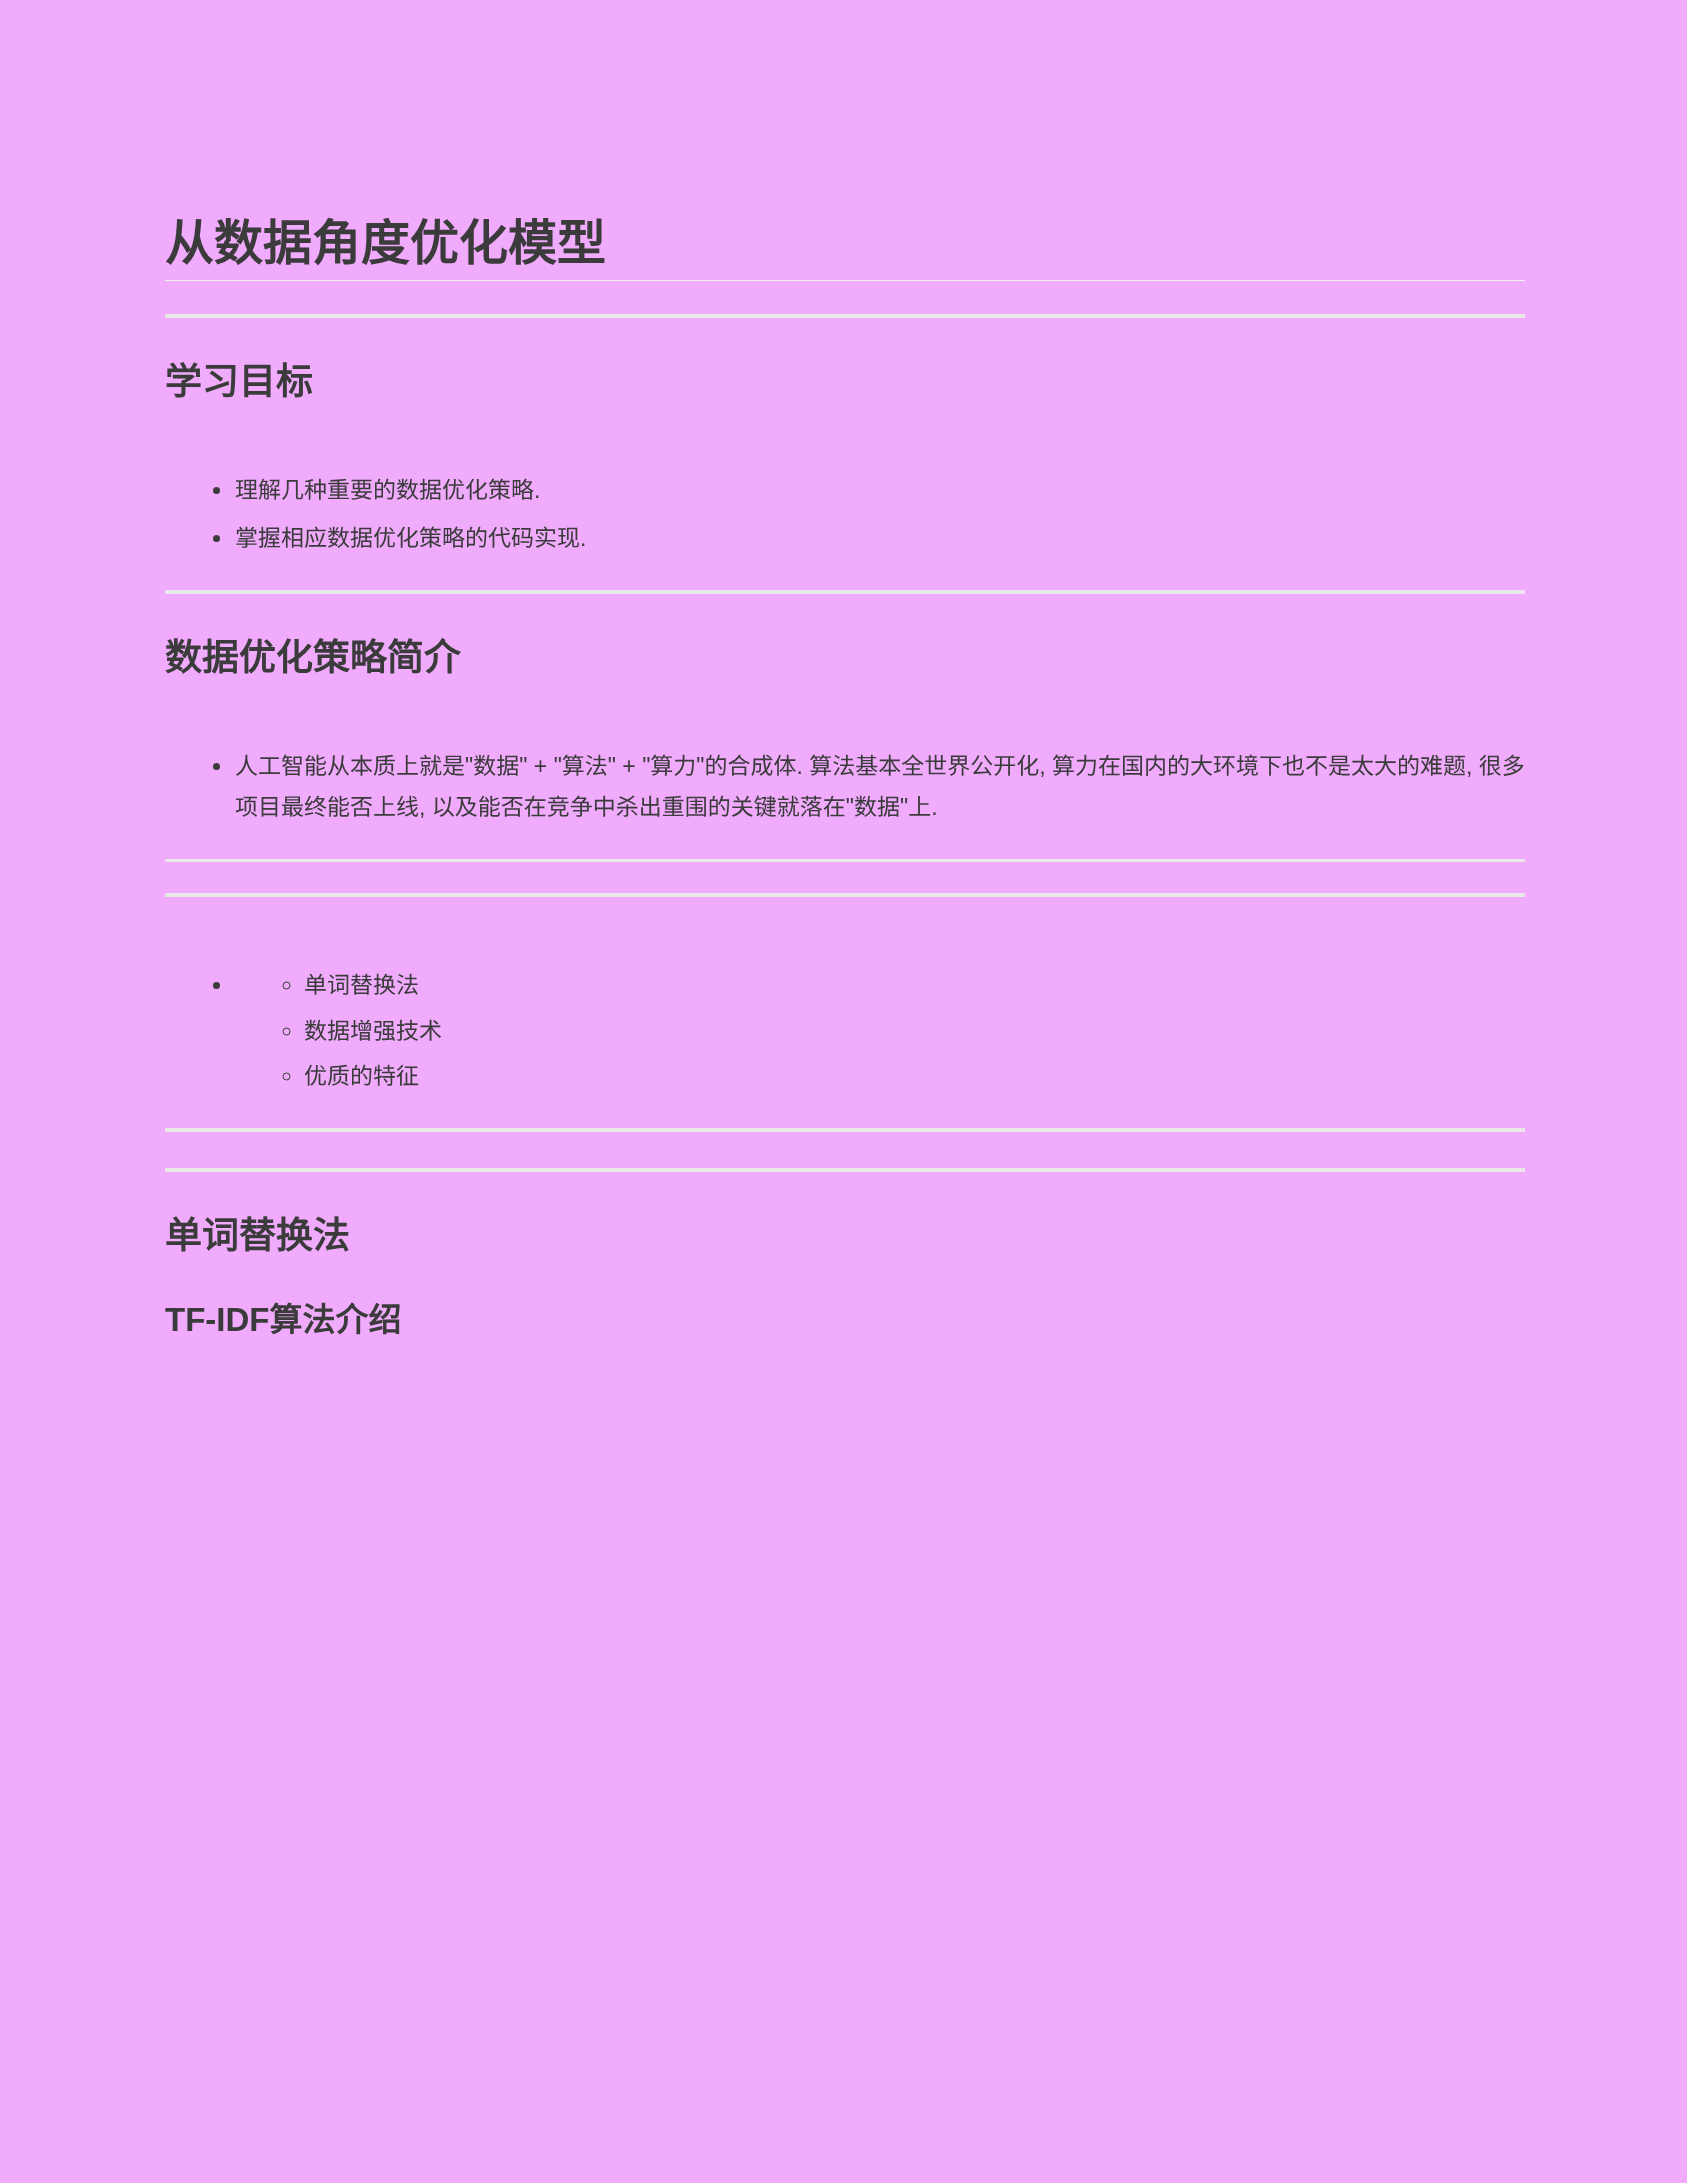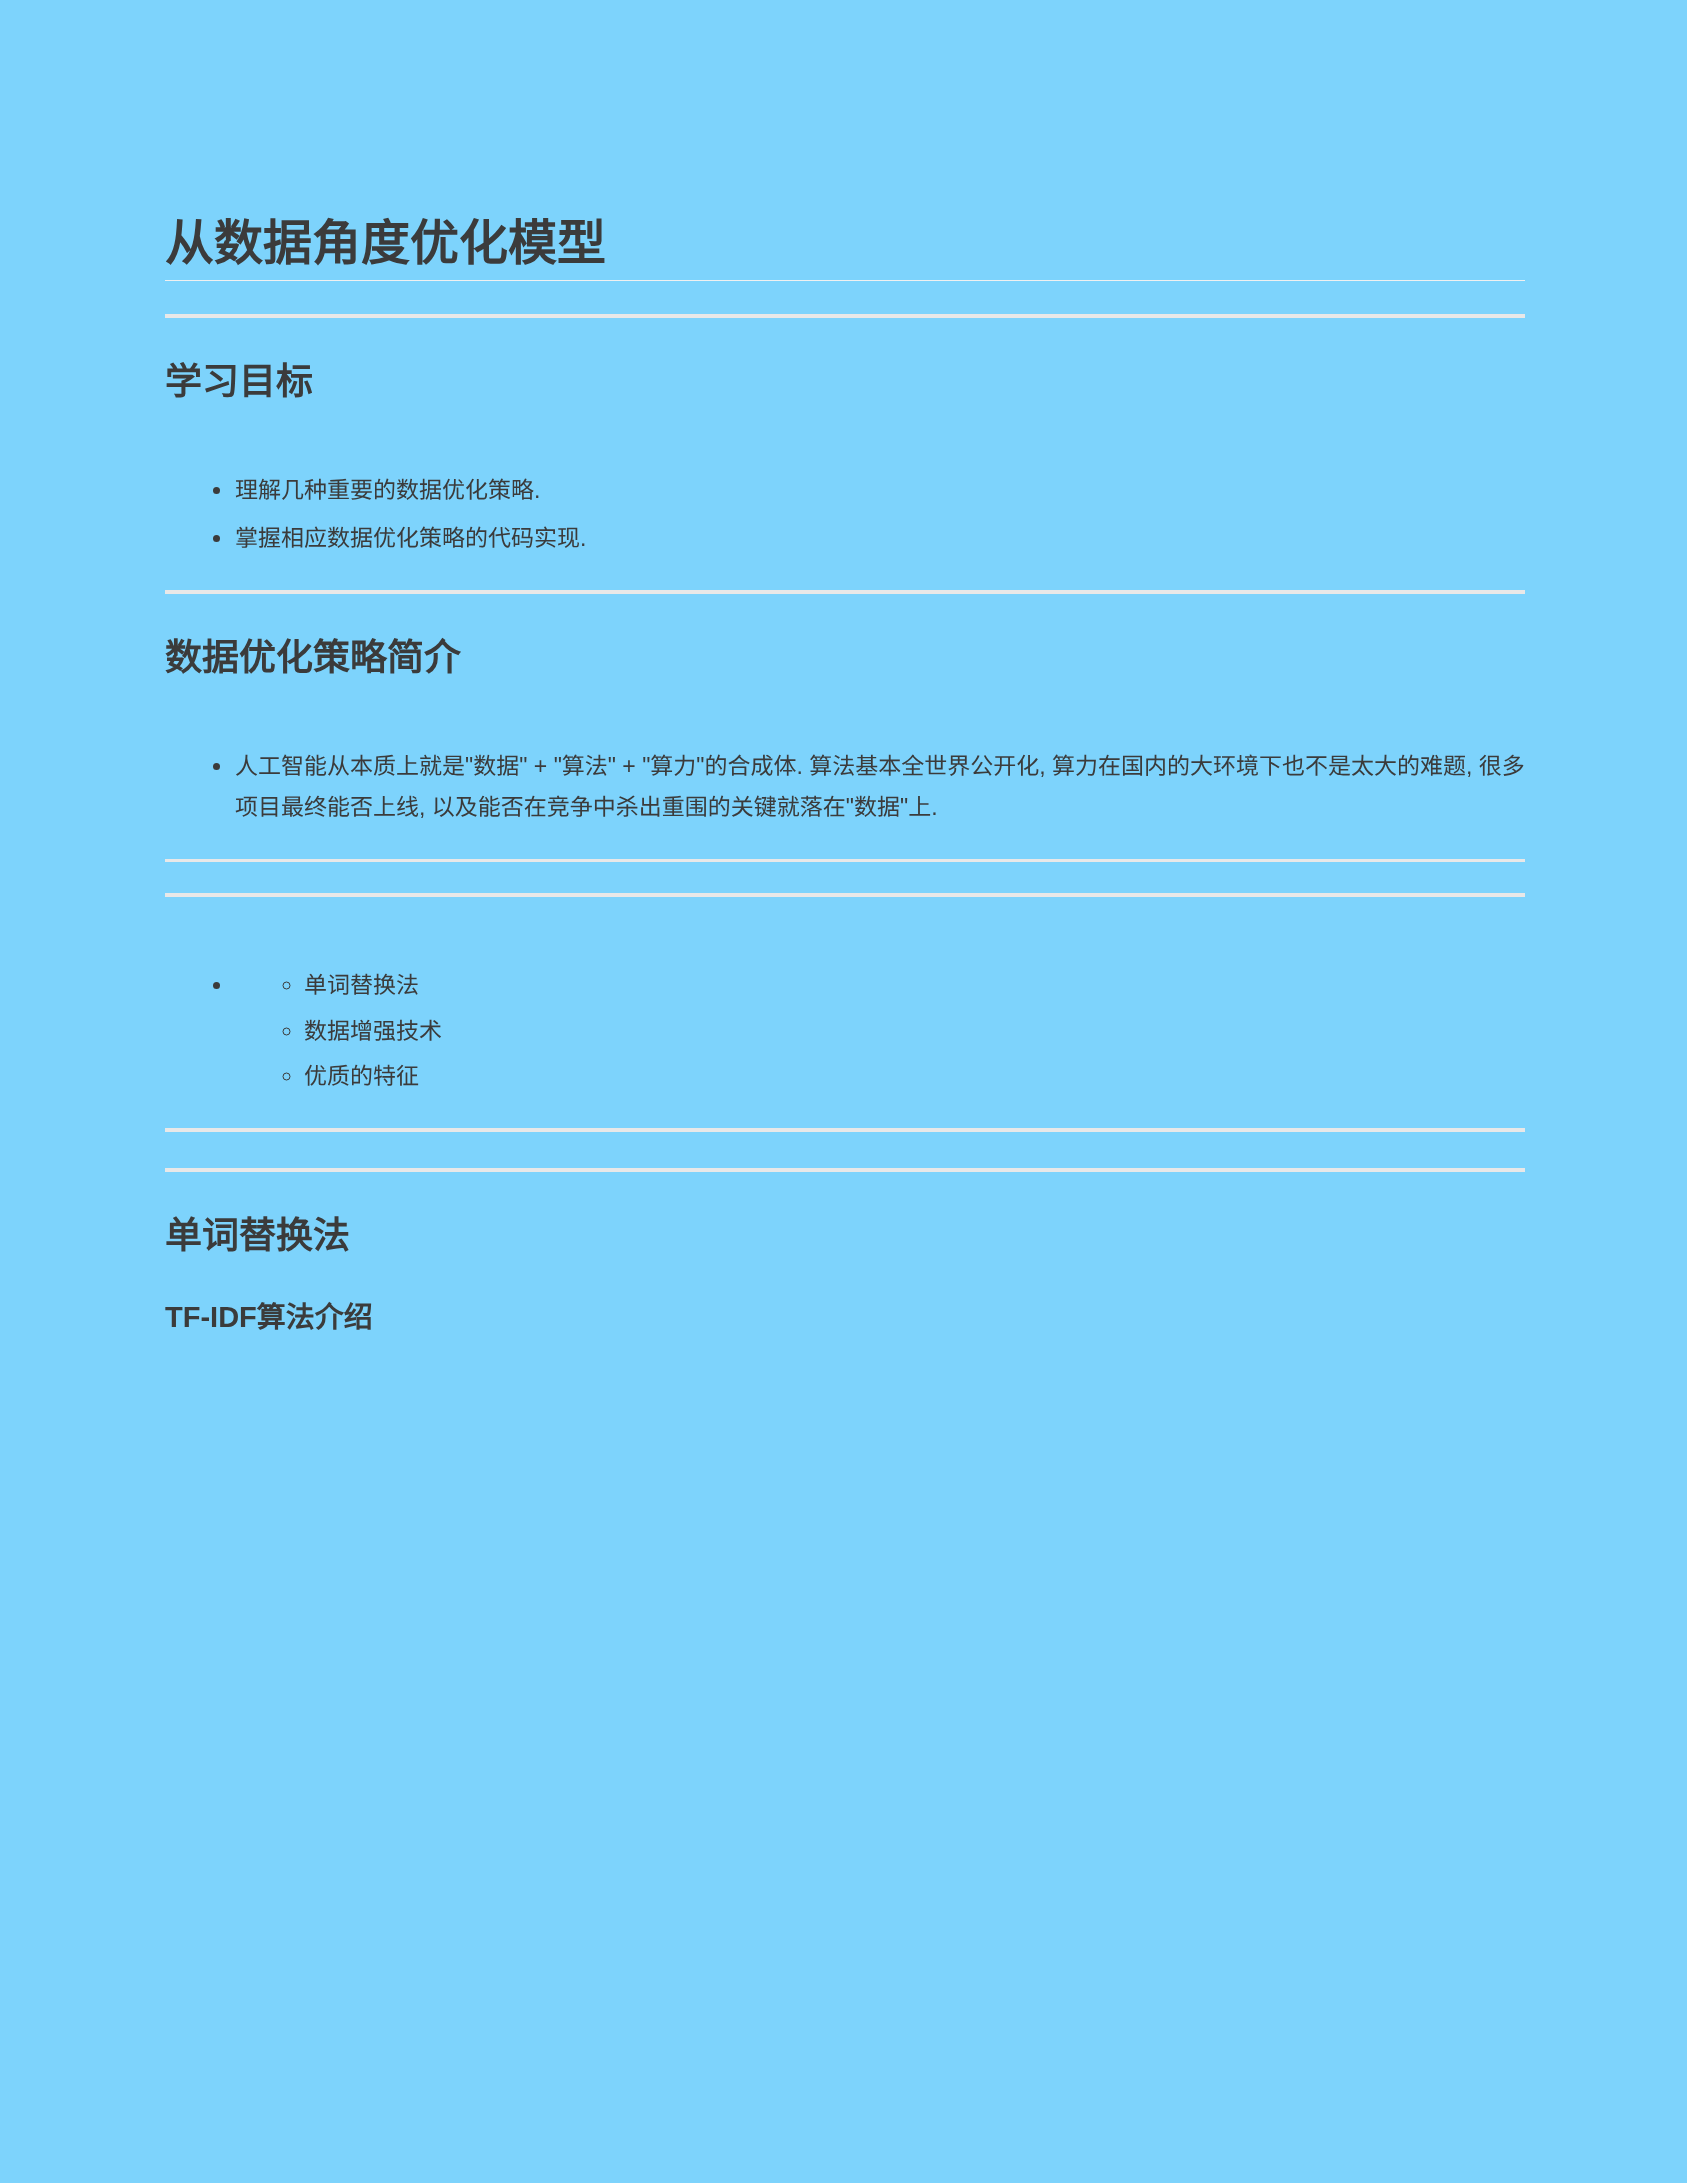--- a/index.html
+++ b/index.html
@@ -10,42 +10,42 @@
   body {
     font-family: "Liberation Sans", "DejaVu Sans", sans-serif;
     color: #3b3b3b;
   }
   .page {
     position: relative;
     width: 1687px;
     height: 2183px;
     box-sizing: border-box;
     padding: 218px 162px 86px 165px;
-    background: #7dd3fc;
+    background: #f0abfc;
     overflow: hidden;
   }
   h1.doc-title {
     margin: 0;
     font-size: 49px;
     line-height: 1.05;
     font-weight: 700;
     color: #3b3b3b;
     padding-bottom: 11px;
     border-bottom: 1.7px solid #f0f0f0;
   }
   h2.section-heading {
     margin: 45px 0 0 0;
     font-size: 37px;
     line-height: 1.05;
     font-weight: 700;
     color: #3b3b3b;
   }
   h3.sub-heading {
     margin: 46px 0 0 0;
-    font-size: 29px;
+    font-size: 33px;
     line-height: 1.1;
     font-weight: 700;
     color: #3b3b3b;
   }
   hr.rule {
     border: none;
     height: 3.9px;
     background: #e8e8e8;
     margin: 0;
   }

